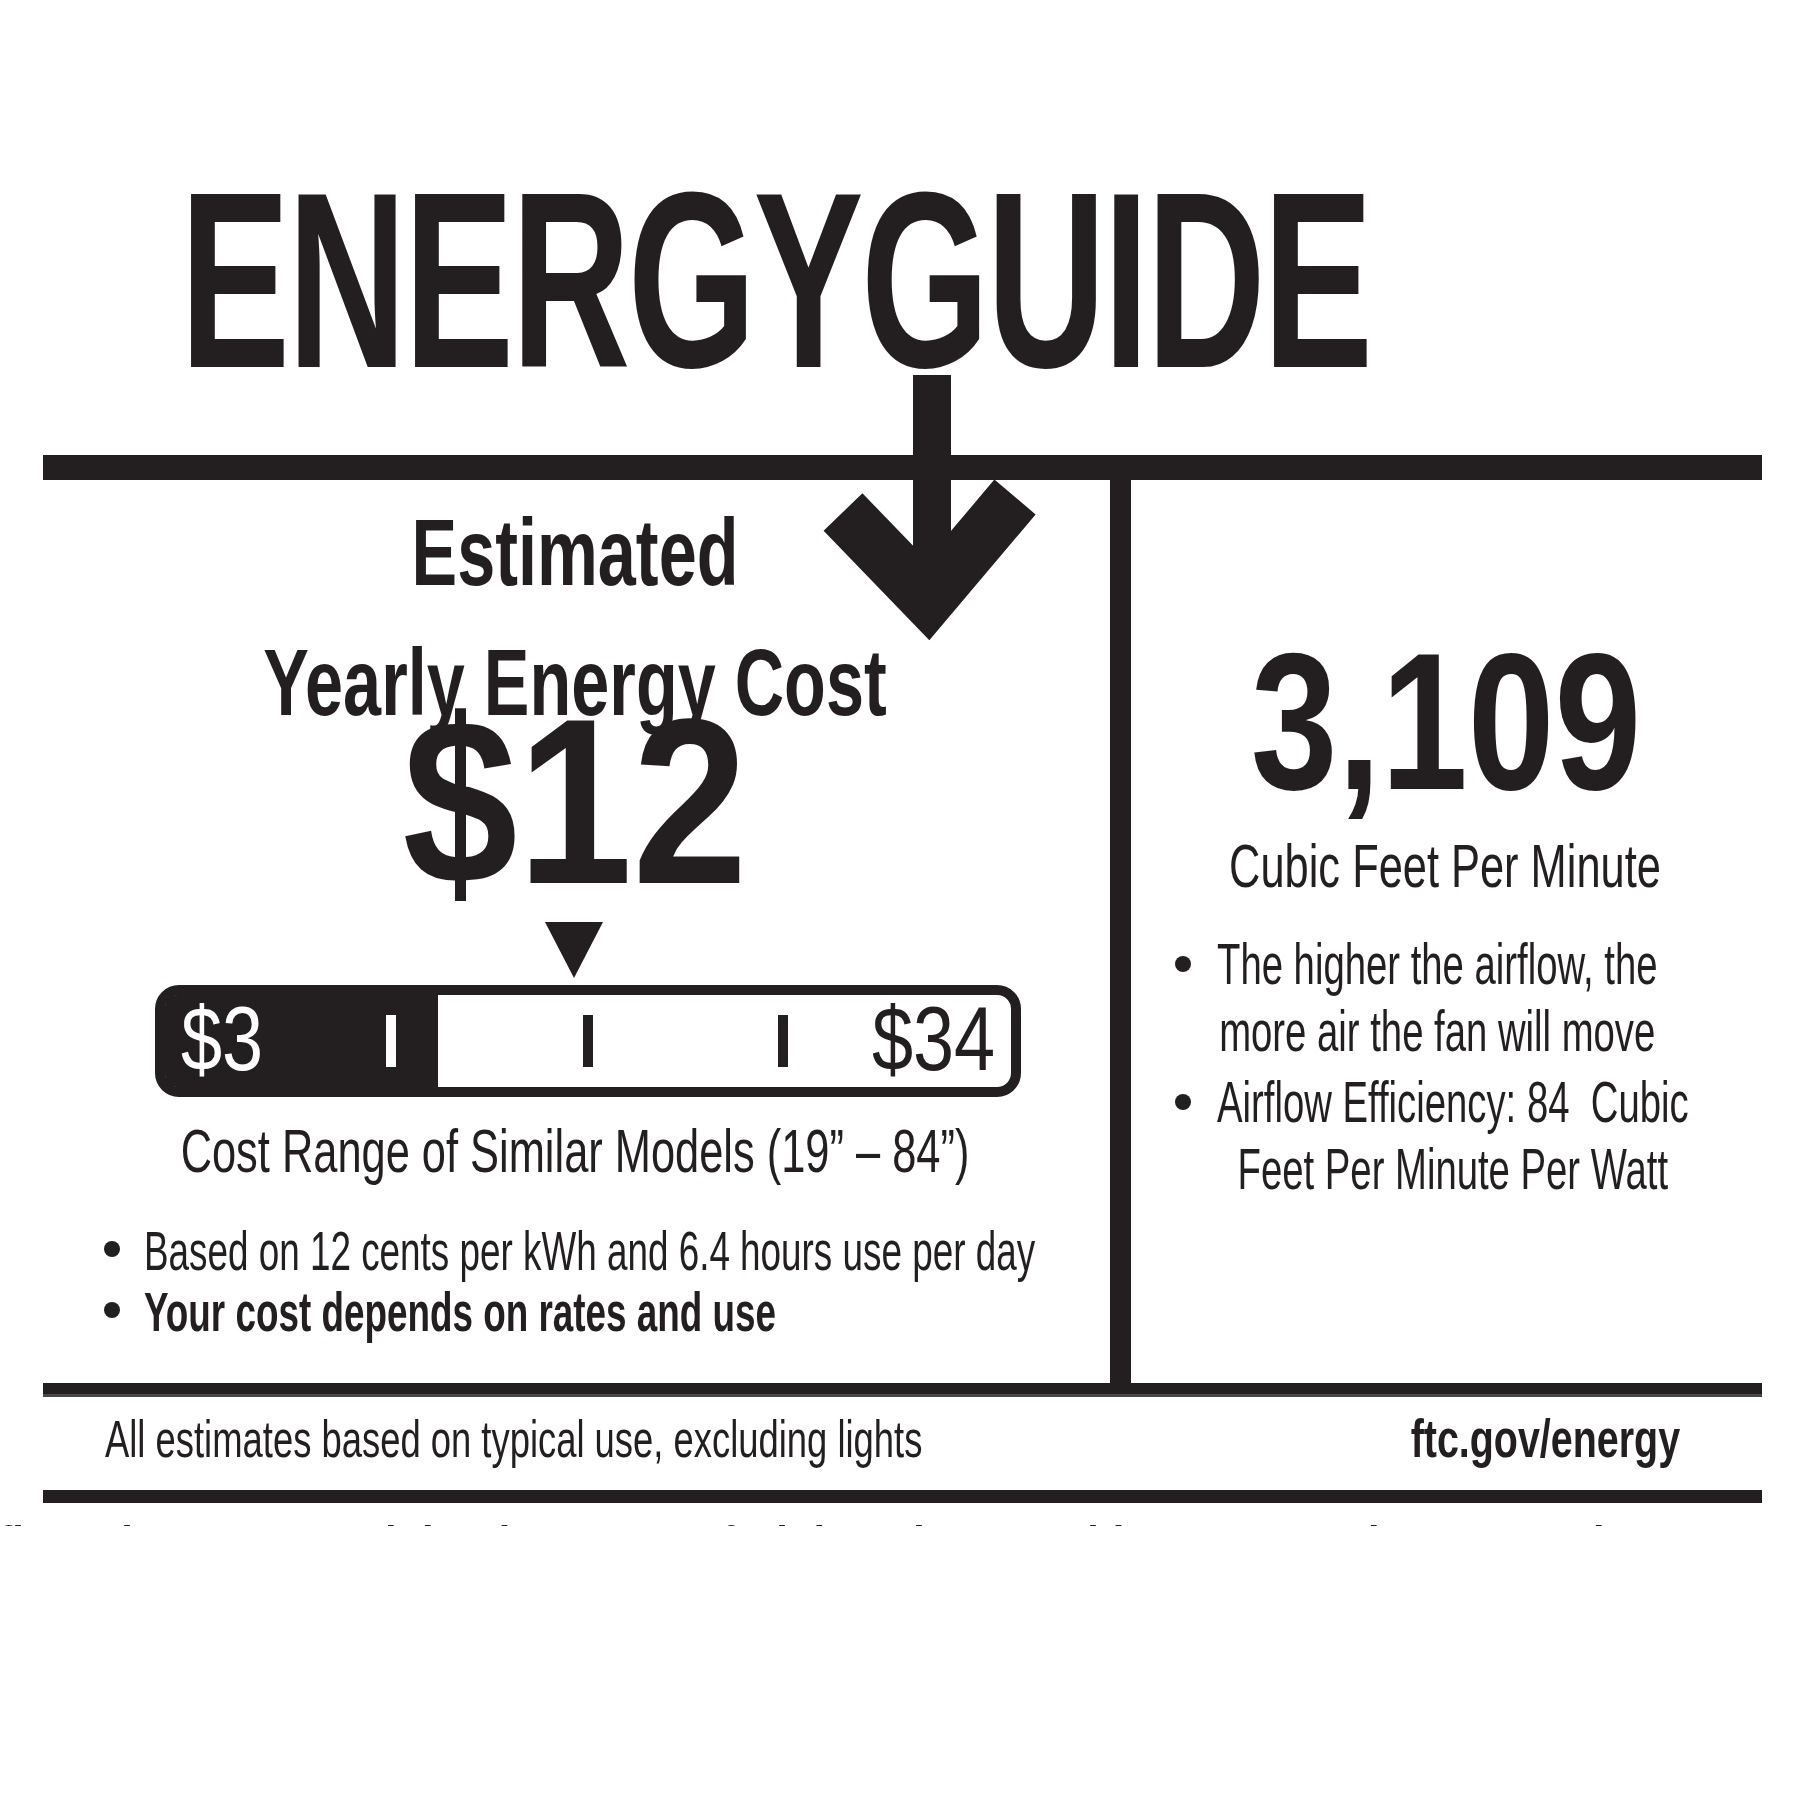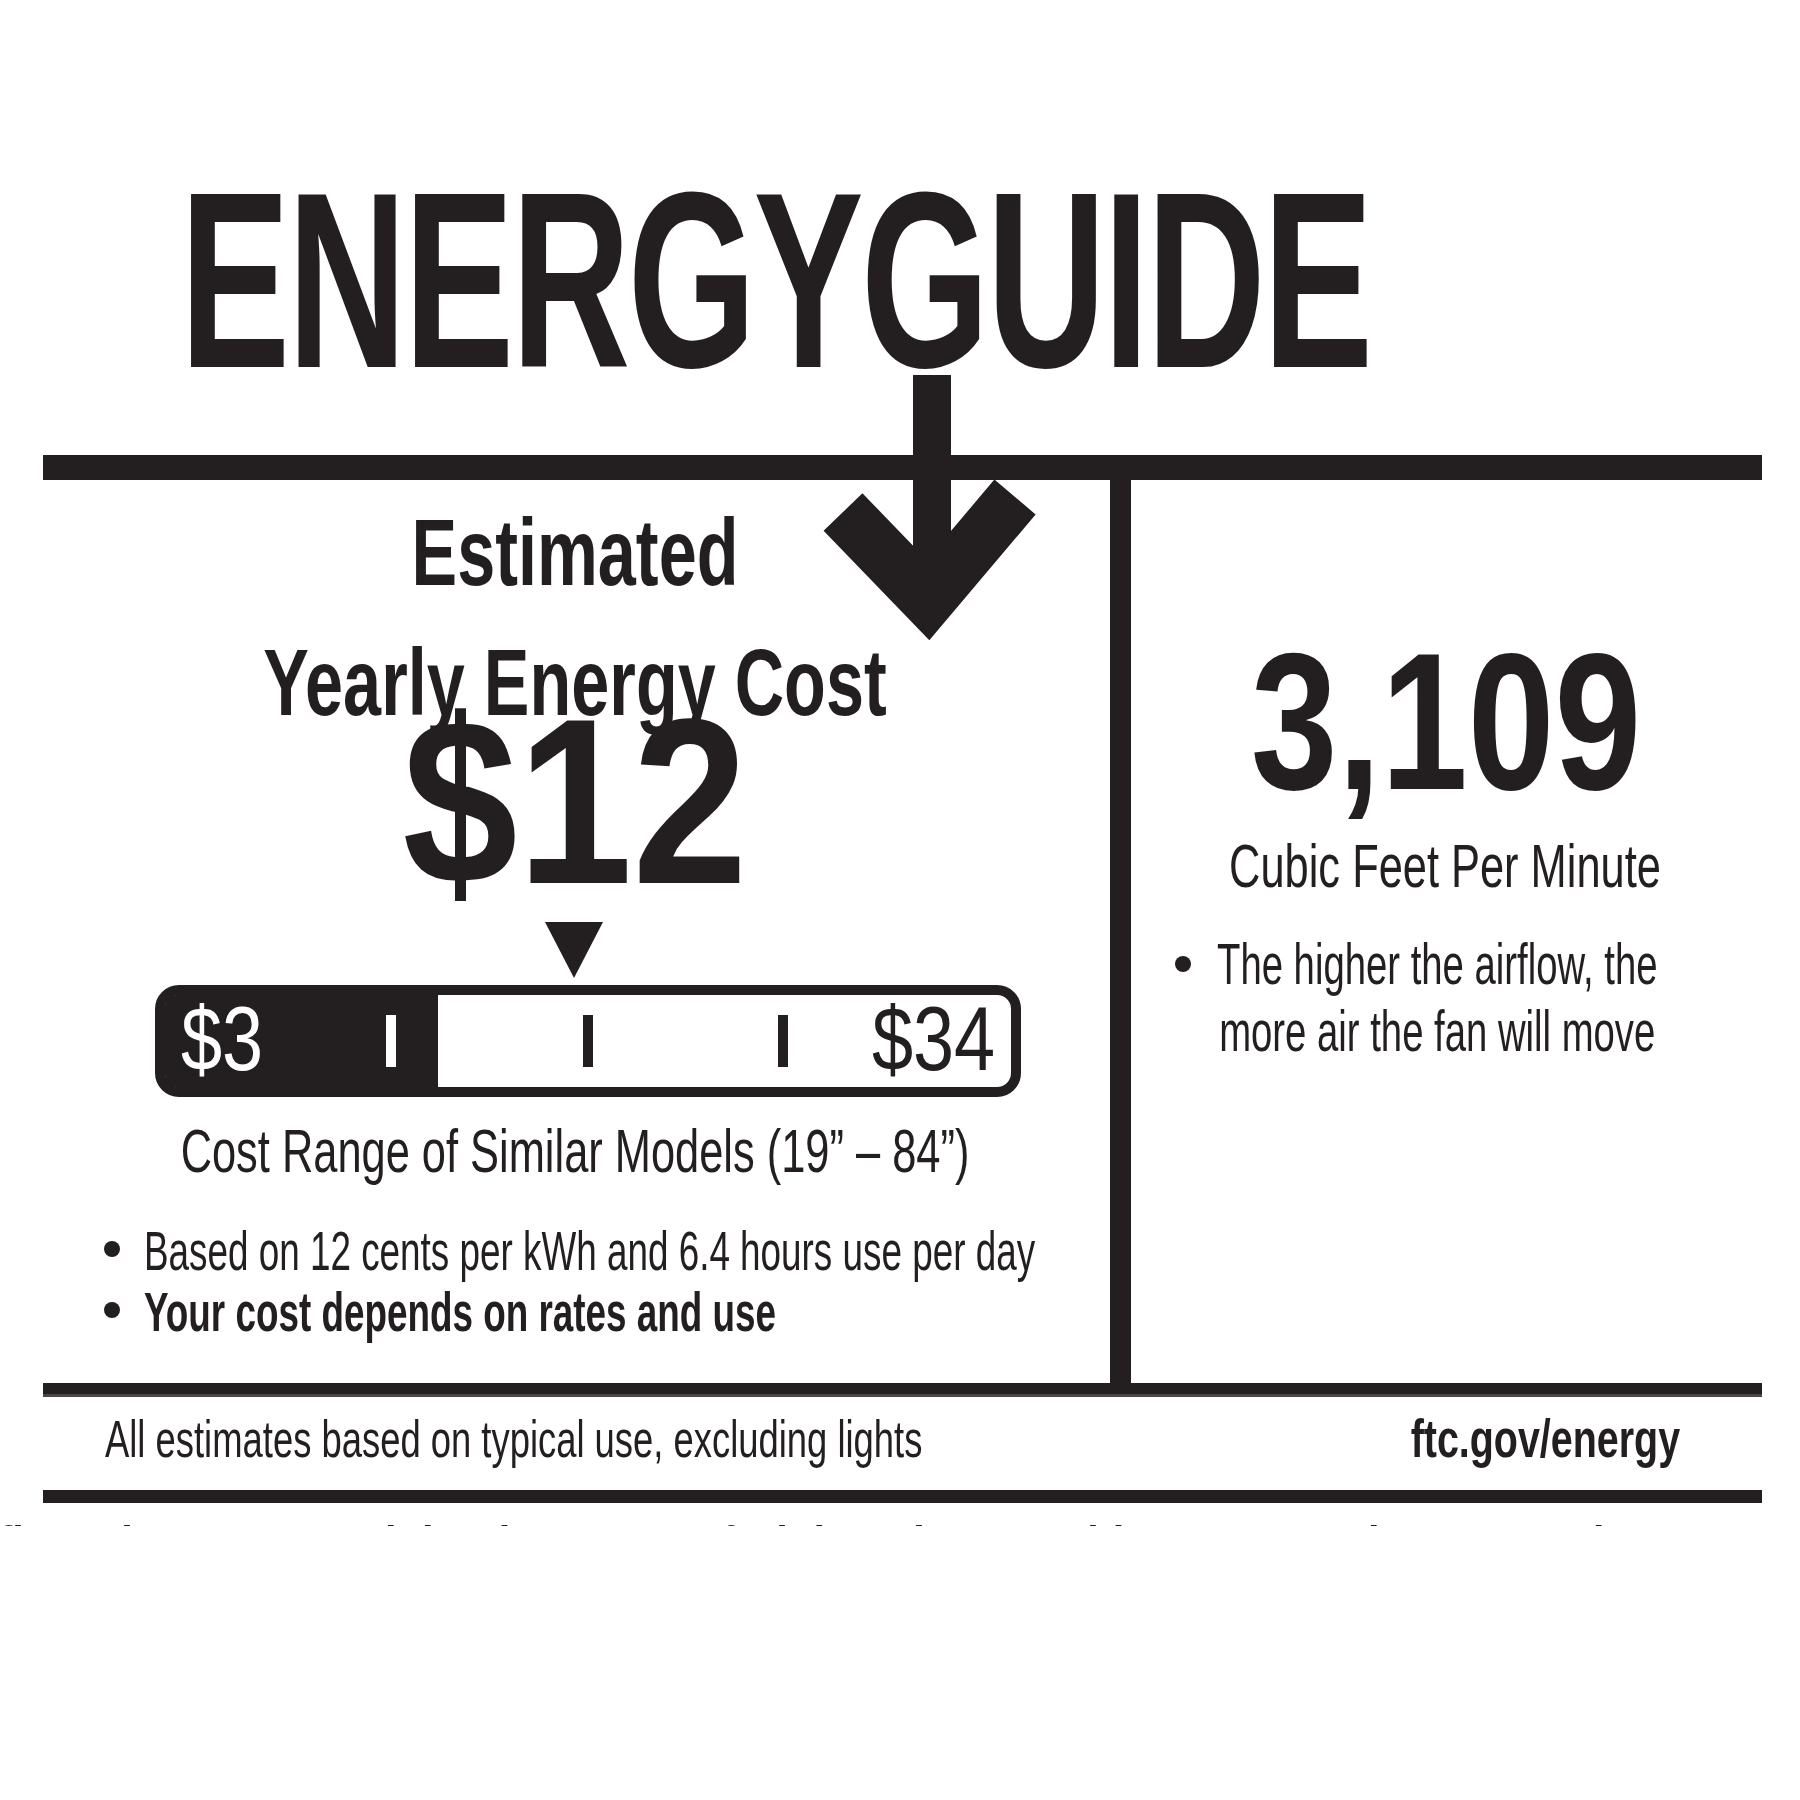--- a/index.html
+++ b/index.html
@@ -179,20 +179,25 @@
     <span>3,109</span>
   </div>
   <div class="abs runit">Cubic Feet Per Minute</div>
 
   <ul class="abs rbullets">
     <li>
       <span class="dot"></span>
       <span class="rbtext">The higher the airflow, the
 more air the fan will move</span>
     </li>
+    <li>
+      <span class="dot"></span>
+      <span class="rbtext">Airflow Efficiency: 84  Cubic
+Feet Per Minute Per Watt</span>
+    </li>
   </ul>
 
   <div class="abs ink rule-footer-top"></div>
   <div class="abs foot-note">
     <span>All estimates based on typical use, excluding lights</span>
   </div>
   <div class="abs foot-url">ftc.gov/energy</div>
   <div class="abs ink rule-footer-bottom"></div>
 
   <div class="abs bottom-note">Airflow Shown Is a Weighted Average of High and Low Cubic Feet per Minute Based on Downrod</div>

